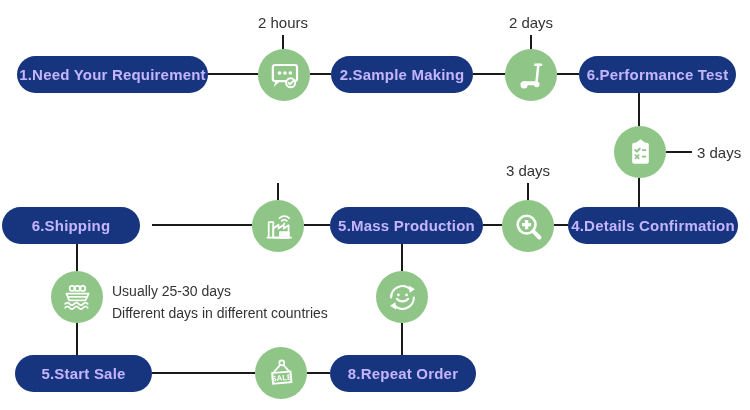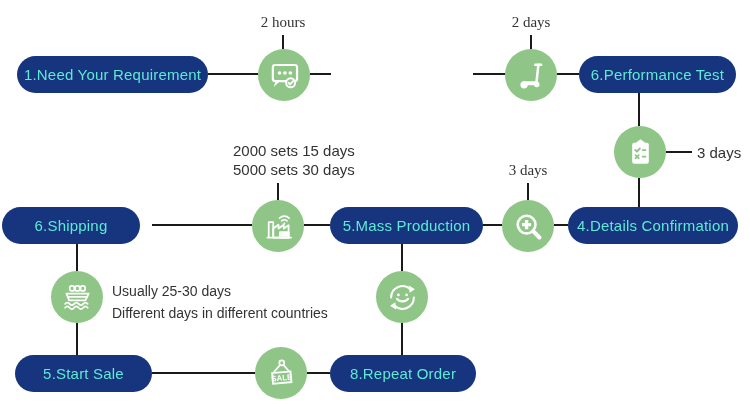--- a/index.html
+++ b/index.html
@@ -1,33 +1,33 @@
 <!DOCTYPE html>
 <html style="--pill: #16357e; --circle: #8fc687; --line: #1a1a1a; --annotation: #333333; --icon: #ffffff;"><head>
 <meta charset="utf-8">
 <style>
   * { margin:0; padding:0; box-sizing:border-box; }
   html,body { background:#ffffff; font-family:"Liberation Sans", sans-serif; }
   .canvas { position:relative; width:750px; height:410px; background:#fff; overflow:hidden; }
   .pill {
     position:absolute; height:37px; border-radius:19px;
-    background:var(--pill,#16357e); color:#5eead4;
-    font-weight:normal; font-size:15px; letter-spacing:.2px;
+    background:var(--pill,#16357e); color:#c4b5fd;
+    font-weight:bold; font-size:15px; letter-spacing:.2px;
     display:flex; align-items:center; justify-content:center; white-space:nowrap;
   }
   .circle {
     position:absolute; width:52px; height:52px; border-radius:50%;
     background:var(--circle,#8fc687);
     display:flex; align-items:center; justify-content:center;
   }
   .circle svg { width:35px; height:35px; display:block; }
   .hline { position:absolute; height:2px; background:var(--line,#1a1a1a); }
   .vline { position:absolute; width:2px; background:var(--line,#1a1a1a); }
   .note { position:absolute; color:var(--annotation,#333333); font-size:15px; line-height:19px; white-space:nowrap; }
-  .note.center { text-align:center;font-family:Liberation Serif, serif; }
+  .note.center { text-align:center; }
   .note.small { font-size:14px; line-height:22px; }
 </style>
 </head>
 <body>
 
 <div class="canvas">
 
   <div class="pill" style="left:17px;top:56px;width:191px">1.Need Your Requirement</div>
 
   <div class="hline" style="left:208px;top:73px;width:50px"></div>
@@ -42,20 +42,21 @@
       <circle cx="8.6" cy="10.3" r="1.25" fill="#fff"></circle>
       <circle cx="12.3" cy="10.3" r="1.25" fill="#fff"></circle>
       <circle cx="16" cy="10.3" r="1.25" fill="#fff"></circle>
       <circle cx="16.2" cy="17" r="3.1" style="fill:var(--circle,#8fc687)" stroke="#fff" stroke-width="1.3"></circle>
       <path d="M14.7 17l1.1 1.1 2.1-2.3" fill="none" stroke="#fff" stroke-width="1.3" stroke-linecap="round" stroke-linejoin="round"></path>
     </svg>
   </div>
 
   <div class="hline" style="left:310px;top:73px;width:21px"></div>
 
+  <div class="pill" style="left:331px;top:56px;width:142px">2.Sample Making</div>
 
   <div class="hline" style="left:473px;top:73px;width:32px"></div>
 
   <div class="note center" style="left:486px;top:13px;width:90px">2 days</div>
   <div class="vline" style="left:530px;top:35px;height:14px"></div>
 
   <div class="circle" style="left:505px;top:49px">
     <svg viewBox="0 0 24 24">
       <path d="M14.6 4.7h4" stroke="#fff" stroke-width="1.7" stroke-linecap="round" fill="none"></path>
       <path d="M16.7 4.7 15.4 16.8" stroke="#fff" stroke-width="1.7" stroke-linecap="round" fill="none"></path>
@@ -101,24 +102,20 @@
       <path d="M10.7 7.6v6.2M7.6 10.7h6.2" stroke="#fff" stroke-width="2.3"></path>
     </svg>
   </div>
 
   <div class="hline" style="left:483px;top:224px;width:19px"></div>
 
   <div class="pill" style="left:330px;top:207px;width:153px">5.Mass Production</div>
 
   <div class="hline" style="left:304px;top:224px;width:26px"></div>
 
-  <div class="note" style="left:233px;top:141px">
-    <div>2000 sets 15 days</div>
-    <div>5000 sets 30 days</div>
-  </div>
   <div class="vline" style="left:277px;top:183px;height:17px"></div>
 
   <div class="circle" style="left:252px;top:200px">
     <svg viewBox="0 0 24 24" fill="none" stroke="#fff" stroke-width="1.2" stroke-linejoin="round">
       <path d="M5.3 19.6V9h3.1v10.6"></path>
       <path d="M8.4 19.6v-6.2l3.6-2.6v2.6l3.6-2.6v2.6l3.3-2.3v8.5z"></path>
       <path d="M4.4 19.6h16.2" stroke-linecap="round"></path>
       <rect x="13" y="15.8" width="6" height="3.8"></rect>
       <circle cx="14.6" cy="17.7" r="0.8"></circle>
       <circle cx="16.2" cy="17.7" r="0.8"></circle>

